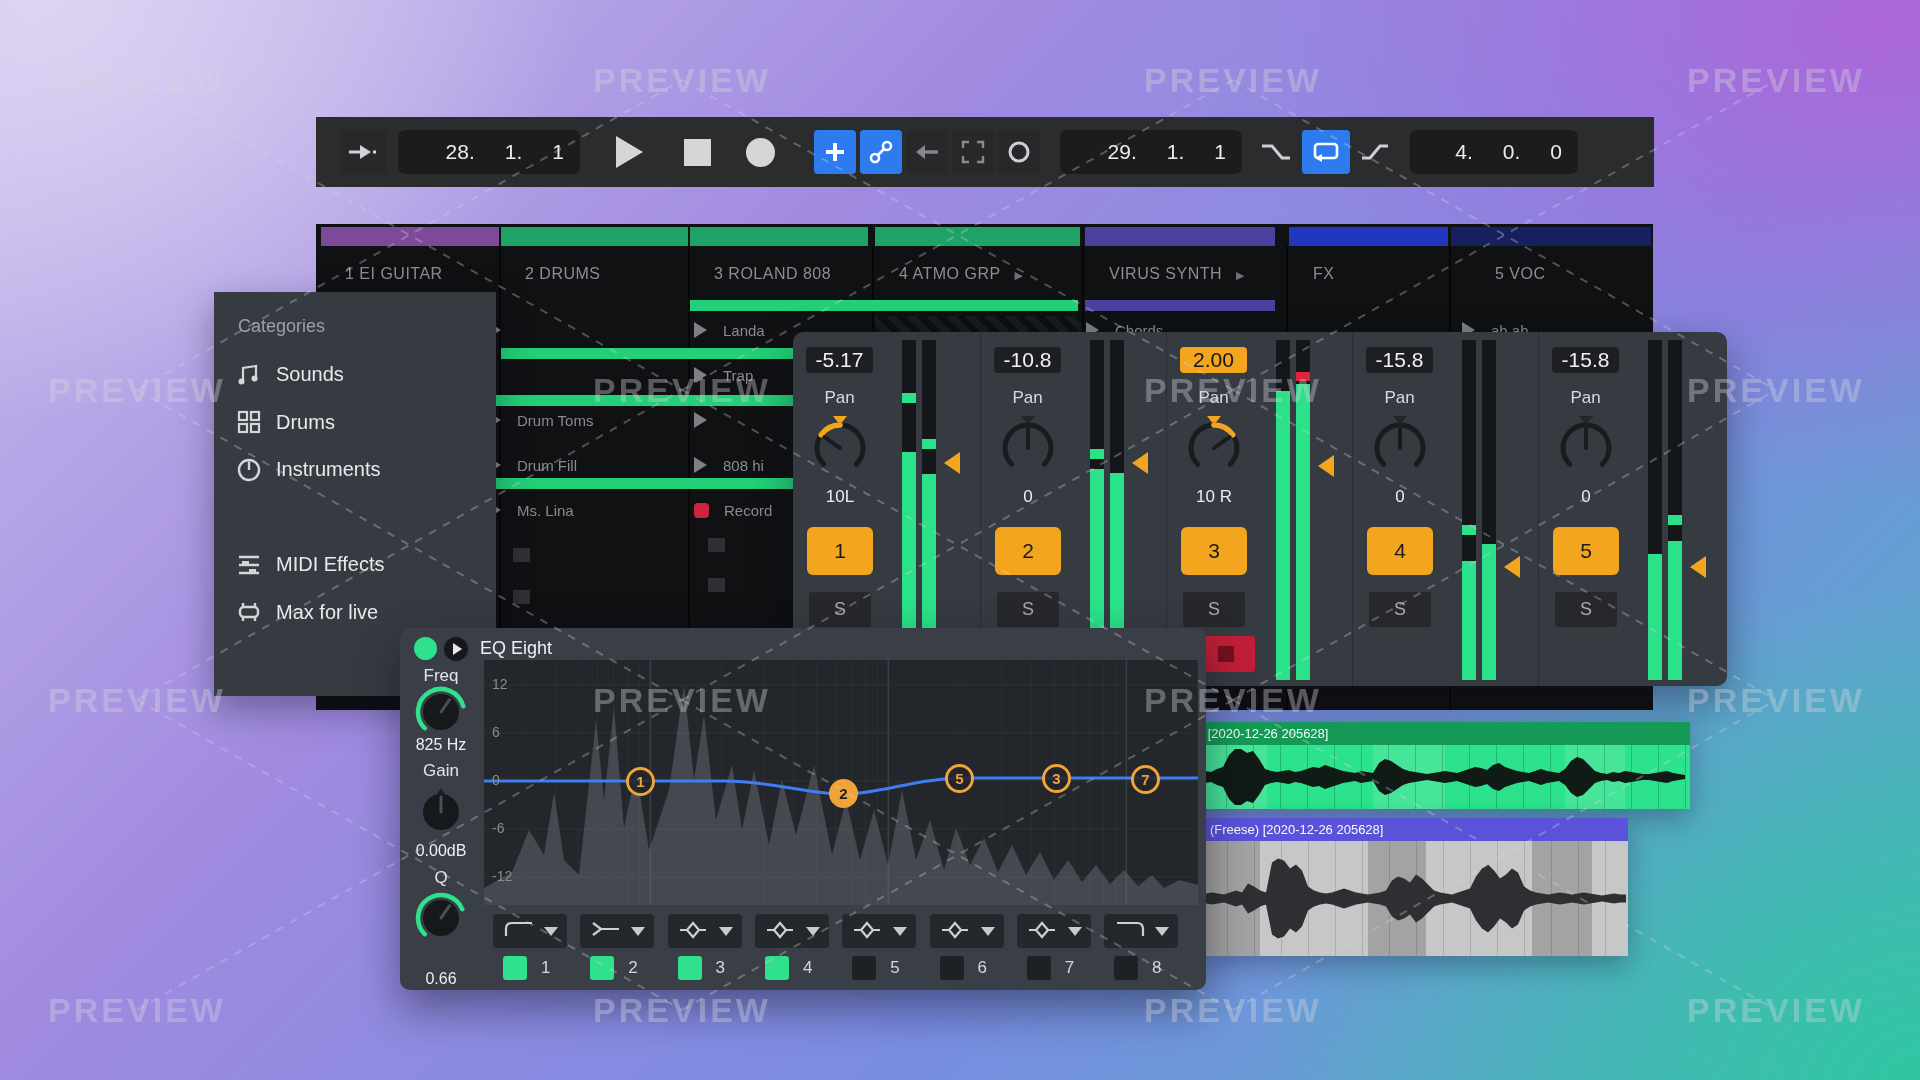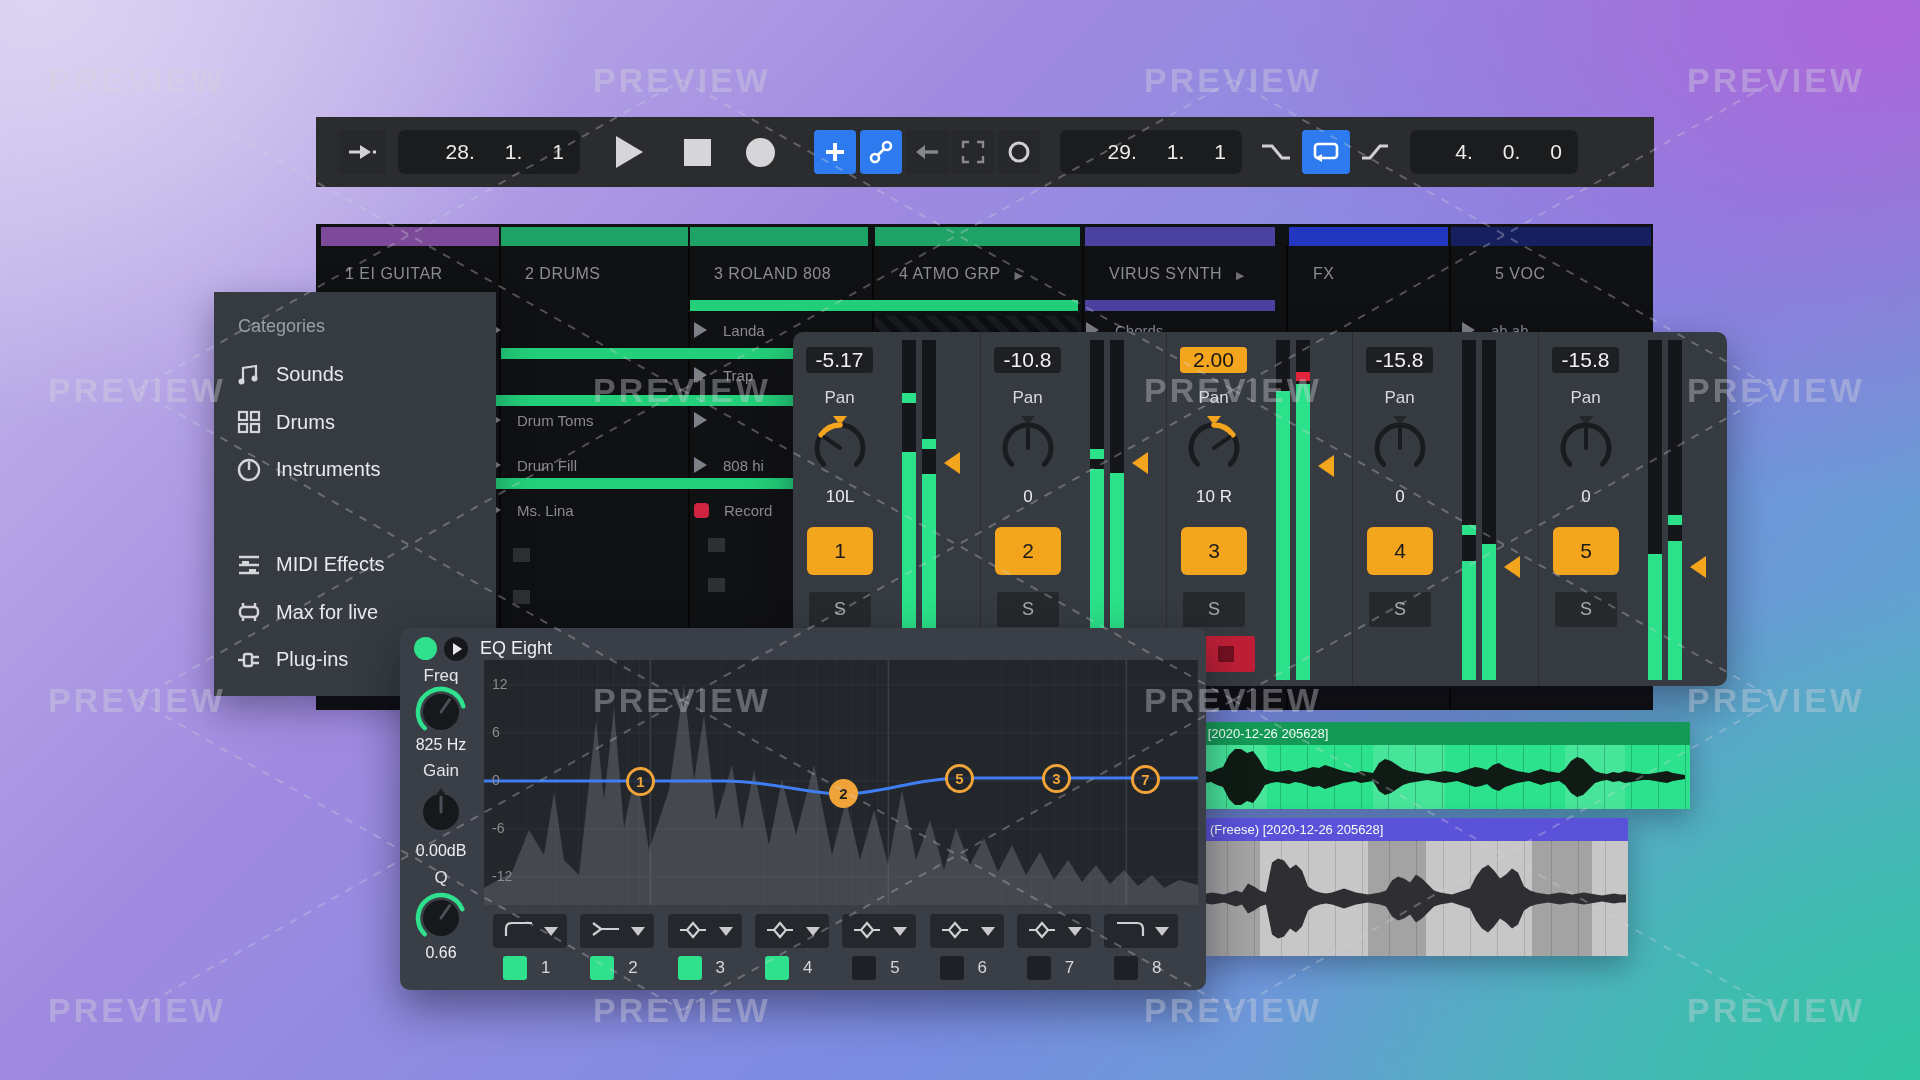--- a/index.html
+++ b/index.html
@@ -280,28 +280,20 @@
           </svg></div>
         <div class="lb">MIDI Effects</div>
       </div>
       <div class="sb-item" style="top: 296.5px;">
         <div class="ic"><svg width="26" height="26" viewBox="0 0 26 26">
             <rect x="4" y="8" width="18" height="10" rx="4" fill="none" stroke="#d5d5da" stroke-width="2.4"></rect>
             <path d="M7,8 V4 M19,8 V4 M7,22 V18 M19,22 V18" stroke="#d5d5da" stroke-width="2.4"></path>
           </svg></div>
         <div class="lb">Max for live</div>
       </div>
-      <div class="sb-item" style="top: 344px;">
-        <div class="ic"><svg width="26" height="26" viewBox="0 0 26 26">
-            <path d="M2,13 H8" stroke="#d5d5da" stroke-width="2.4"></path>
-            <rect x="8" y="7" width="8" height="12" rx="2" fill="none" stroke="#d5d5da" stroke-width="2.4"></rect>
-            <path d="M16,10 H23 M16,16 H23" stroke="#d5d5da" stroke-width="2.4"></path>
-          </svg></div>
-        <div class="lb">Plug-ins</div>
-      </div>
     </div>
   <div id="mixer" class="abs">
       <div class="mx-ch" style="left: 0px;">
         <div class="mx-display">-5.17</div>
         <div class="mx-pan">Pan</div>
         <div class="mx-mark"></div>
         <div class="mx-knob"><svg width="56" height="56" viewBox="0 0 56 56">
             <path d="M11.736544032709407,44.2634559672906 A23,23 0 1 1 44.2634559672906,44.2634559672906" stroke="#1a1b1e" stroke-width="5" fill="none" stroke-linecap="round"></path>
             <path d="M9.159502981353189,14.807741963925938 A23,23 0 0 1 28,5" stroke="#f4a51e" stroke-width="5.5" fill="none" stroke-linecap="round"></path>
             <g transform="rotate(-55,28,28)">
@@ -548,21 +540,21 @@
         </svg></div>
       <div class="eq-val" style="top: 214px;">0.00dB</div>
       <div class="eq-lbl" style="top: 240px;">Q</div>
       <div style="position: absolute; left: 15px; top: 264px; width: 52px; height: 52px;"><svg width="52" height="52" viewBox="0 0 52 52">
           <circle cx="26" cy="26" r="18" fill="#17181b"></circle>
           <path d="M9.736544032709407,42.2634559672906 A23,23 0 1 1 47.249229247759594,17.198281055602934" stroke="#2fe08d" stroke-width="4.5" fill="none" stroke-linecap="round"></path>
           <g transform="rotate(35,26,26)">
             <line x1="26" y1="26" x2="26" y2="11" stroke="#4a4f57" stroke-width="3" stroke-linecap="round"></line>
           </g>
         </svg></div>
-      <div class="eq-val" style="top: 316px;">0.66</div>
+      <div class="eq-val" style="top: 342px;">0.66</div>
       <div class="fl-slot" style="left: 93px;">
         <div class="fl-box">
           <div style="margin-left: 9px;"><svg width="34" height="21" viewBox="0 0 34 21">
               <path d="M4,17 L4,10 Q4,4 10,4 L30,4" stroke="#cfd0d5" stroke-width="2.2" fill="none"></path>
             </svg></div>
           <div class="fl-dd"></div>
         </div>
         <div class="fl-state">
           <div class="fl-sq on"></div>
           <div class="fl-n">1</div>

